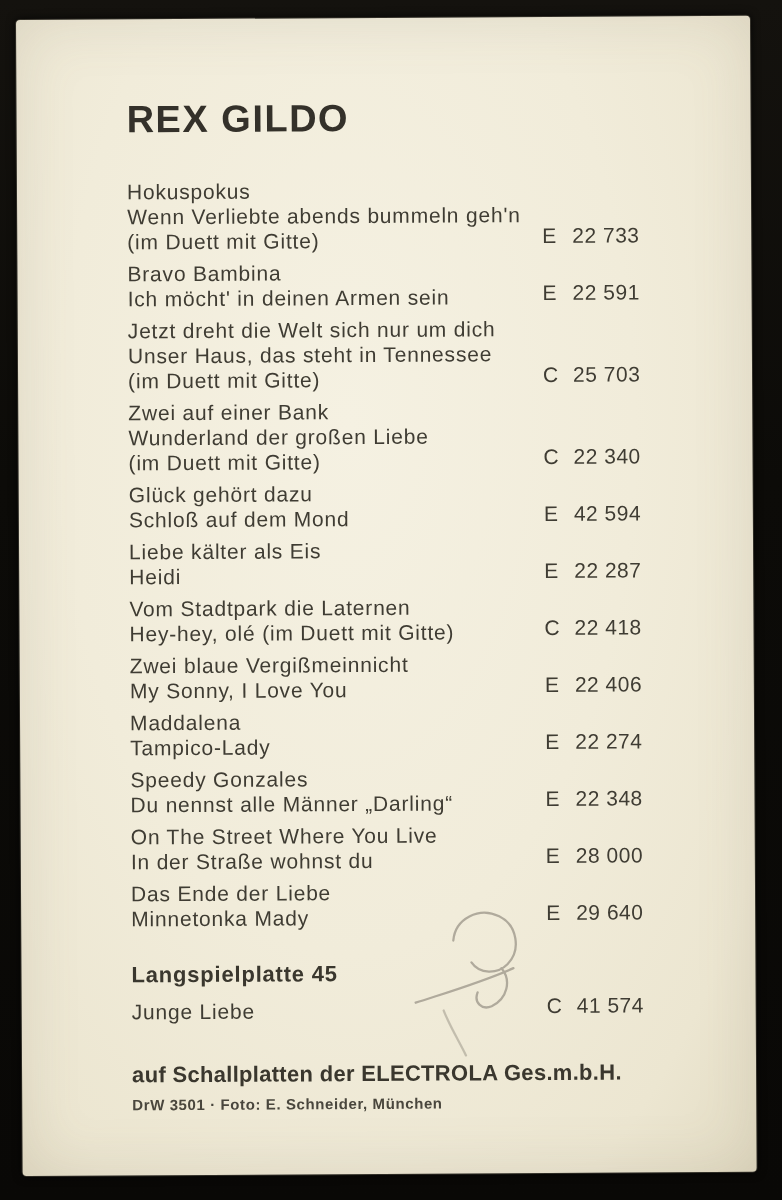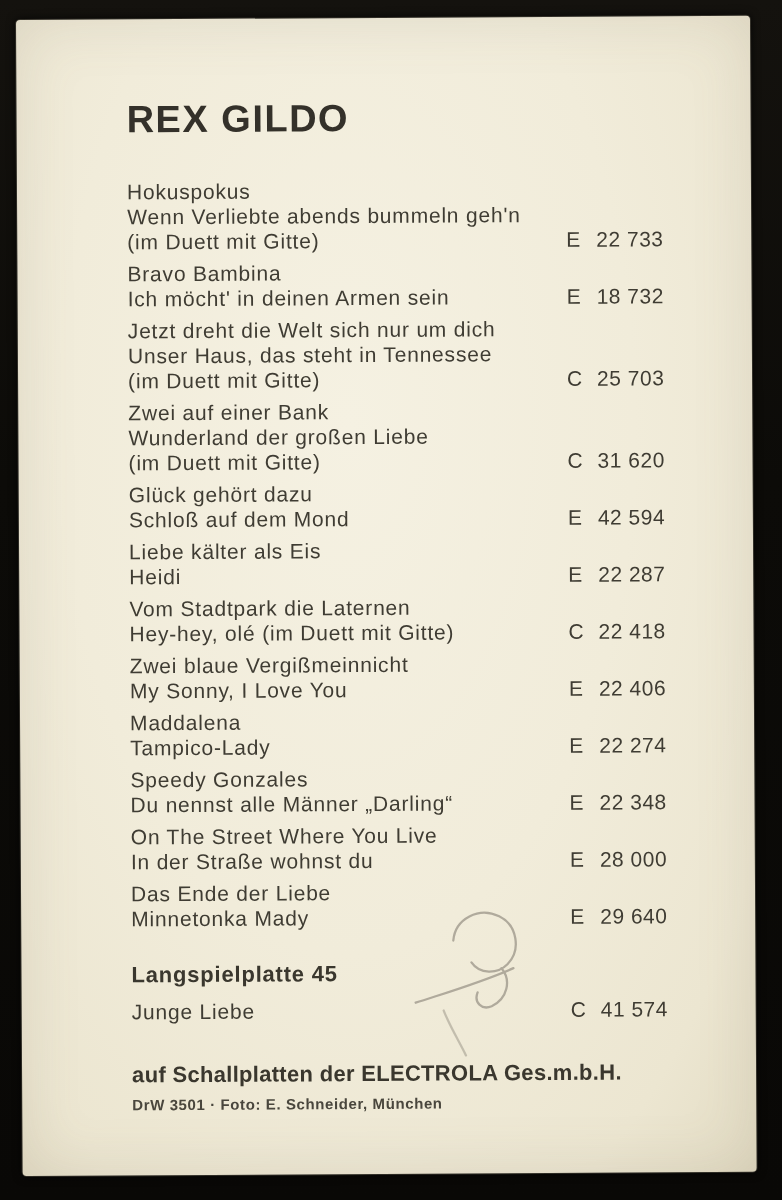--- a/index.html
+++ b/index.html
@@ -21,21 +21,21 @@
     font-size:38px;font-weight:bold;line-height:40px;letter-spacing:1.5px;
     color:#34312a;margin:0 0 40px 0;
   }
   .list{width:527px;}
   .entry{
     position:relative;margin:0 0 7px 0;
     font-size:21px;line-height:25px;letter-spacing:0.8px;
   }
   .line{white-space:nowrap;}
   .catalog{
-    position:absolute;left:439px;bottom:0;line-height:24px;white-space:nowrap;
+    position:absolute;left:415px;bottom:0;line-height:33px;white-space:nowrap;
     letter-spacing:0.5px;
   }
   .catalog .prefix{display:inline-block;min-width:30px;}
   .lp-heading{
     font-size:22px;font-weight:bold;line-height:25px;letter-spacing:0.8px;
     margin:31px 0 12px 0;color:#3a372e;
   }
   .footer-publisher{
     font-size:22px;font-weight:bold;line-height:25px;letter-spacing:0.3px;
     margin:38px 0 0 0;color:#3a372e;
@@ -58,35 +58,35 @@
     <div class="entry">
       <div class="line">Hokuspokus</div>
       <div class="line">Wenn Verliebte abends bummeln geh'n</div>
       <div class="line">(im Duett mit Gitte)</div>
       <div class="catalog"><span class="prefix">E</span><span class="num">22 733</span></div>
     </div>
 
     <div class="entry">
       <div class="line">Bravo Bambina</div>
       <div class="line">Ich möcht' in deinen Armen sein</div>
-      <div class="catalog"><span class="prefix">E</span><span class="num">18 732</span></div>
+      <div class="catalog"><span class="prefix">E</span><span class="num">22 591</span></div>
     </div>
 
     <div class="entry">
       <div class="line">Jetzt dreht die Welt sich nur um dich</div>
       <div class="line">Unser Haus, das steht in Tennessee</div>
       <div class="line">(im Duett mit Gitte)</div>
       <div class="catalog"><span class="prefix">C</span><span class="num">25 703</span></div>
     </div>
 
     <div class="entry">
       <div class="line">Zwei auf einer Bank</div>
       <div class="line">Wunderland der großen Liebe</div>
       <div class="line">(im Duett mit Gitte)</div>
-      <div class="catalog"><span class="prefix">C</span><span class="num">31 620</span></div>
+      <div class="catalog"><span class="prefix">C</span><span class="num">22 340</span></div>
     </div>
 
     <div class="entry">
       <div class="line">Glück gehört dazu</div>
       <div class="line">Schloß auf dem Mond</div>
       <div class="catalog"><span class="prefix">E</span><span class="num">42 594</span></div>
     </div>
 
     <div class="entry">
       <div class="line">Liebe kälter als Eis</div>

